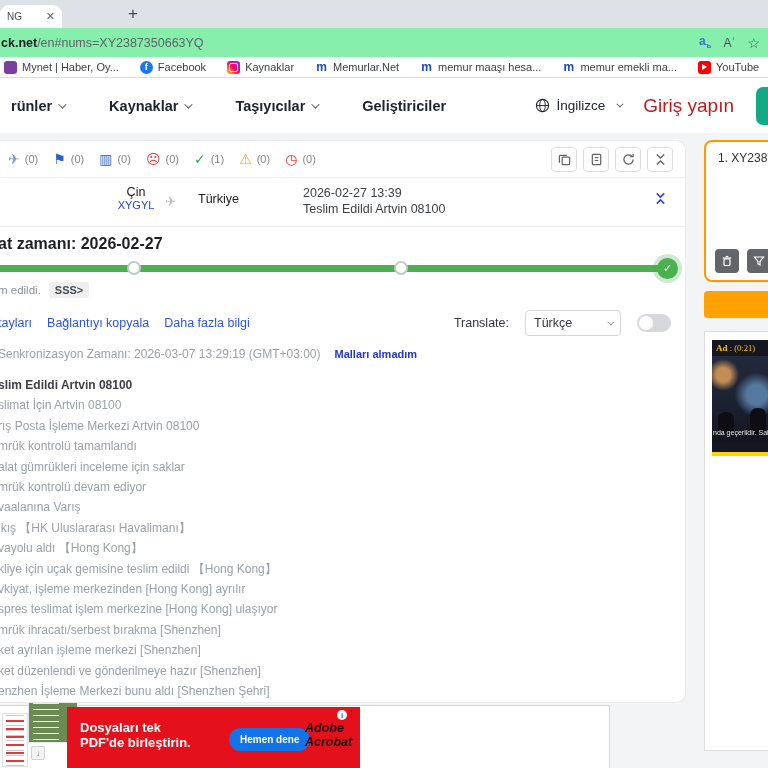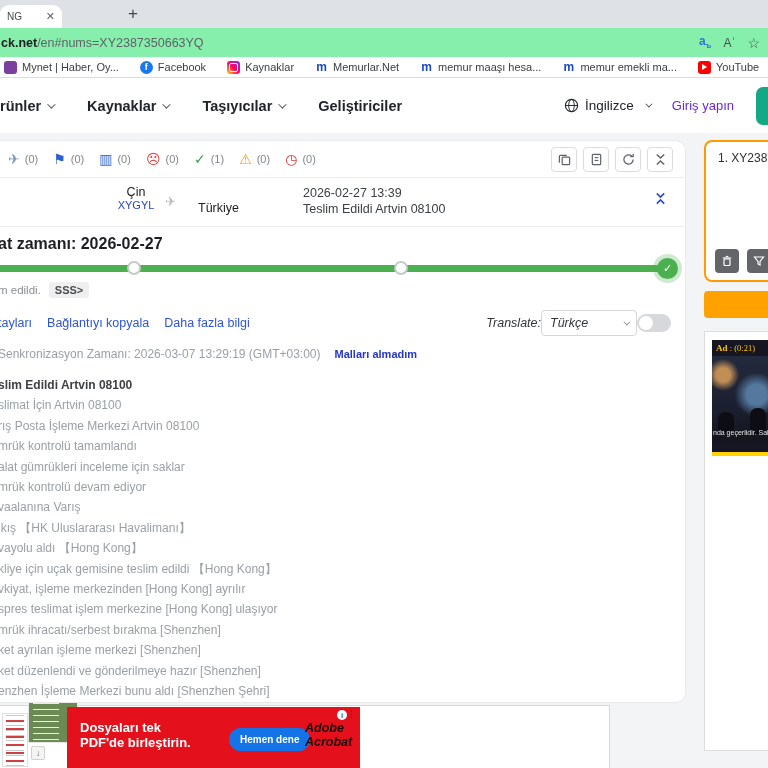--- a/index.html
+++ b/index.html
@@ -25,56 +25,56 @@
   .facebook-icon::before { content:"f"; font-size:9px; }
   .instagram-icon { background:linear-gradient(45deg,#ffd600,#ff0069,#7638fa); }
   .instagram-icon::before { content:""; width:7px; height:7px; border:1.3px solid #fff; border-radius:2px; }
   .memurlar-icon::before, .memur-maas-icon::before, .memur-emekli-icon::before { content:"m"; }
   .memurlar-icon, .memur-maas-icon, .memur-emekli-icon { background:#fff; color:#1a49c4; font-size:12px; }
   .youtube-icon { background:#f00; border-radius:3px; }
   .youtube-icon::before { content:""; border-left:5px solid #fff; border-top:3px solid transparent; border-bottom:3px solid transparent; }
   
   .sitenav { position:absolute; top:78px; left:0; width:768px; height:55px; background:#fff; }
   .navlist { position:absolute; left:0; top:0; height:55px; display:flex; align-items:center; gap:34px; }
-  .navitem { display:flex; align-items:center; font-size:14.5px; font-weight:600; color:#20242b; }
+  .navitem { display:flex; align-items:center; font-size:14.5px; font-weight:600; color:#20242b;padding-left:11px; }
   .chev { width:6px; height:6px; border-right:1.6px solid #555; border-bottom:1.6px solid #555; transform:rotate(45deg) translateY(-2px); display:inline-block; margin-left:6px; }
   .chev.sm { width:5px; height:5px; margin-left:5px; }
   .nav-right { position:absolute; right:-14px; top:0; height:55px; display:flex; align-items:center; gap:22px; }
   .lang { display:flex; align-items:center; gap:6px; font-size:13.5px; color:#20242b; }
-  .login { font-size:13px; color:#6d28d9; font-weight:500; }
+  .login { font-size:19px; color:#b91c1c; font-weight:500; }
   .signup-btn { background:#1f2c86; color:#fff; font-size:13px; font-weight:bold; padding:10px 16px; border-radius:7px; border:none; }
   .green-btn { width:26px; height:38px; background:#12a984; border-radius:7px 0 0 7px; }
   
   .content-bg { position:absolute; top:133px; left:0; width:768px; height:635px; background:#f3f4f6; }
   .card { position:absolute; top:140px; left:-2px; width:688px; height:563px; background:#fff; border:1px solid #e8eaec; border-left:none; border-radius:0 10px 10px 0; }
   .filters { position:absolute; top:0; left:0; width:100%; height:37px; display:flex; align-items:center; padding:0 12px 0 10px; border-bottom:1px solid #ededef; }
   .filter { display:flex; align-items:center; gap:5px; margin-right:15px; }
   .fglyph { font-size:14px; line-height:1; }
   .fcount { font-size:11px; color:#80868b; }
   .tool-btns { margin-left:auto; display:flex; gap:6px; }
   .tbtn { width:26px; height:25px; border:1px solid #dadce0; border-radius:4px; background:#fff; display:flex; align-items:center; justify-content:center; }
   .summary { position:absolute; top:38px; left:0; width:100%; height:48px; border-bottom:1px solid #ededef; }
   .origin { position:absolute; left:116px; top:6px; width:44px; text-align:center; }
   .o1 { font-size:12.5px; color:#202124; }
   .o2 { font-size:11px; color:#2742d6; }
   .route-plane { position:absolute; left:167px; top:15px; font-size:13px; color:#b7bcc2; }
-  .dest { position:absolute; left:200px; top:22px; font-size:12.5px; color:#202124; }
+  .dest { position:absolute; left:200px; top:13px; font-size:12.5px; color:#202124; }
   .dtblock { position:absolute; left:305px; top:6px; font-size:12.5px; color:#3c4043; line-height:16px; }
   .sum-collapse { position:absolute; right:18px; top:13px; }
   .delivery-h { position:absolute; top:94px; left:0; font-size:16px; font-weight:bold; color:#1d1f23; }
   .progress { position:absolute; top:119px; left:0; width:100%; height:18px; }
   .pbar { position:absolute; top:5px; left:0; width:672px; height:7px; background:#4caf50; border-radius:0 4px 4px 0; }
   .pnode { position:absolute; top:0; width:14px; height:14px; background:#fff; border:2px solid #c3ccc3; border-radius:50%; }
   .pend { position:absolute; top:-2px; left:659px; width:21px; height:21px; background:#4caf50; border-radius:50%; box-shadow:0 0 0 4px rgba(76,175,80,.28); color:#fff; font-size:11px; display:flex; align-items:center; justify-content:center; }
   .status-line { position:absolute; top:141px; left:0; display:flex; align-items:center; gap:8px; }
   .st-txt { font-size:11.5px; color:#8a8f94; }
   .faq-badge { font-size:11px; color:#4a4d51; background:#efefef; padding:2px 6px; border-radius:3px; font-weight:600; }
   .linkrow { position:absolute; top:168px; left:0; width:100%; height:28px; display:flex; align-items:center; gap:15px; }
   .blink { font-size:12.5px; color:#2d54d8; }
-  .translate-grp { margin-left:auto; display:flex; align-items:center; gap:0; margin-right:14px;font-style:italic; }
+  .translate-grp { margin-left:auto; display:flex; align-items:center; gap:16px; margin-right:14px; }
   .tr-label { font-size:12.5px; color:#33363a; }
   .tr-select { width:96px; height:26px; border:1px solid #d4d6d9; border-radius:4px; display:flex; align-items:center; padding:0 8px; font-size:12.5px; color:#33363a; justify-content:space-between; background:#fff; }
   .toggle { width:34px; height:18px; background:#d6d8db; border-radius:9px; position:relative; }
   .toggle::before { content:""; position:absolute; left:2px; top:2px; width:14px; height:14px; border-radius:50%; background:#fff; }
   .syncrow { position:absolute; top:206px; left:0; display:flex; align-items:center; gap:14px; }
   .sync-txt { font-size:12px; color:#9aa0a6; }
   .notrecv { font-size:11px; font-weight:bold; color:#2336c8; }
   .events { position:absolute; top:234px; left:0; width:640px; }
   .ev { font-size:12px; color:#9aa0a6; line-height:20.4px; white-space:nowrap; }
   .ev.first { color:#3e4044; font-weight:600; }

